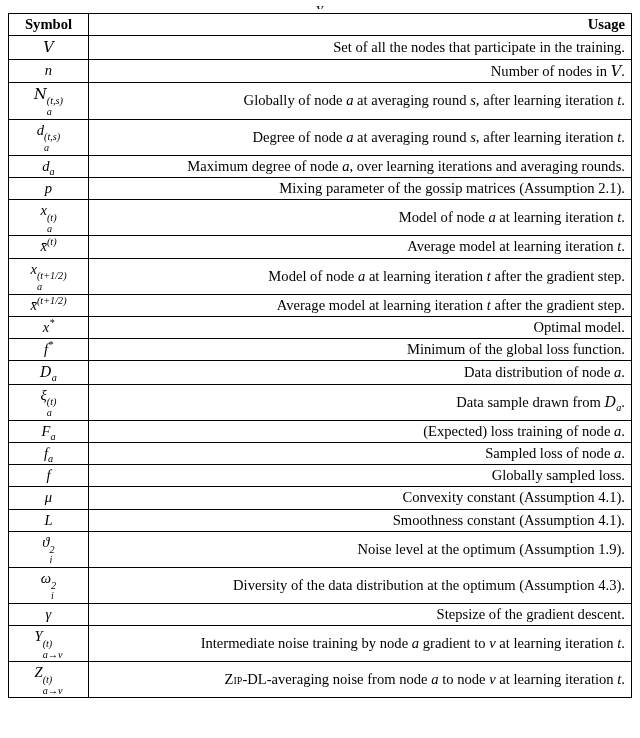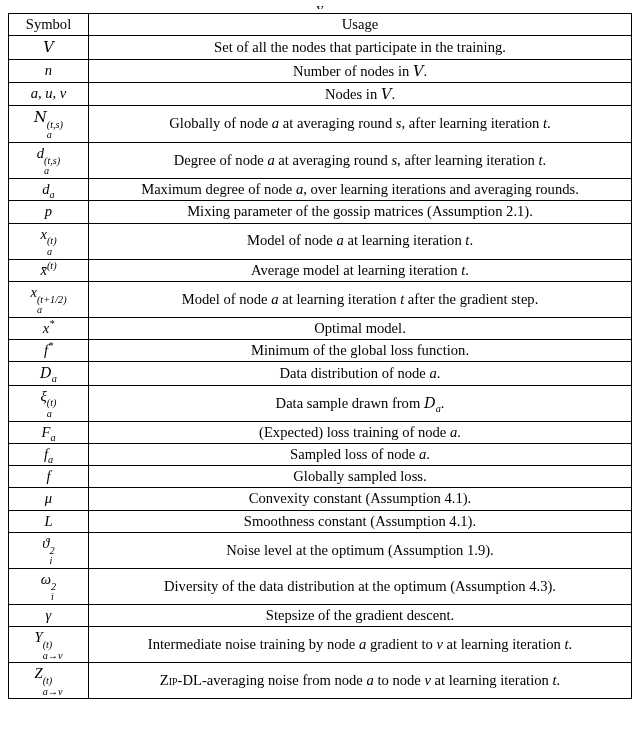--- a/index.html
+++ b/index.html
@@ -9,23 +9,23 @@
     font-family:"Liberation Serif","DejaVu Serif",serif;
   }
   .page{position:relative;width:640px;height:738px;overflow:hidden;}
   .caption-clip{height:9px;overflow:hidden;text-align:center;font-size:15px;}
   .caption-clip span{display:inline-block;margin-top:-9px;}
   table.notation{
     border-collapse:collapse;margin:4px auto 0;width:624px;
     font-size:14.6px;table-layout:fixed;
   }
   th,td{border:1px solid #000;padding:1px 6px;line-height:1.32;vertical-align:middle;white-space:nowrap;overflow:hidden;}
-  th{font-weight:normal;}
+  th{font-weight:bold;}
   th.sym,td.sym{width:80px;text-align:center;padding-left:2px;padding-right:2px;}
-  th.usage,td.usage{text-align:center;}
+  th.usage,td.usage{text-align:right;}
   .mi,.cal{font-style:italic;}
   .cal{font-family:"DejaVu Serif",serif;}
   sub,sup{font-size:0.7em;font-style:italic;line-height:0;}
   .sc{font-variant:small-caps;}
   .ss{
     display:inline-flex;flex-direction:column;justify-content:center;
     vertical-align:-0.55em;font-size:0.7em;line-height:1.05;
     font-style:italic;text-align:left;
   }
   .ss .stk{display:block;}
@@ -45,24 +45,20 @@
       </tr>
     </thead>
     <tbody id="rows">
         <tr>
           <td class="sym"><span class="cal">V</span></td>
           <td class="usage"><span>Set of all the nodes that participate in the training.</span></td>
         </tr>
         <tr>
           <td class="sym"><span class="mi">n</span></td>
           <td class="usage"><span>Number of nodes in </span><span class="cal">V</span><span>.</span></td>
-        </tr>
-        <tr>
-          <td class="sym"><span class="mi">a, u, v</span></td>
-          <td class="usage"><span>Nodes in </span><span class="cal">V</span><span>.</span></td>
         </tr>
         <tr>
           <td class="sym"><span class="cal">N</span><span class="ss">
               <span class="stk">(t,s)</span>
               <span class="stk">a</span>
             </span></td>
           <td class="usage"><span>Globally of node </span><span class="mi">a</span><span> at averaging round </span><span class="mi">s</span><span>, after learning iteration </span><span class="mi">t</span><span>.</span></td>
         </tr>
         <tr>
           <td class="sym"><span class="mi">d</span><span class="ss">
@@ -89,20 +85,24 @@
         <tr>
           <td class="sym"><span class="mi">x̄</span><sup>(t)</sup></td>
           <td class="usage"><span>Average model at learning iteration </span><span class="mi">t</span><span>.</span></td>
         </tr>
         <tr>
           <td class="sym"><span class="mi">x</span><span class="ss">
               <span class="stk">(t+1/2)</span>
               <span class="stk">a</span>
             </span></td>
           <td class="usage"><span>Model of node </span><span class="mi">a</span><span> at learning iteration </span><span class="mi">t</span><span> after the gradient step.</span></td>
+        </tr>
+        <tr>
+          <td class="sym"><span class="mi">x̄</span><sup>(t+1/2)</sup></td>
+          <td class="usage"><span>Average model at learning iteration </span><span class="mi">t</span><span> after the gradient step.</span></td>
         </tr>
         <tr>
           <td class="sym"><span class="mi">x</span><sup>*</sup></td>
           <td class="usage"><span>Optimal model.</span></td>
         </tr>
         <tr>
           <td class="sym"><span class="mi">f</span><sup>*</sup></td>
           <td class="usage"><span>Minimum of the global loss function.</span></td>
         </tr>
         <tr>

